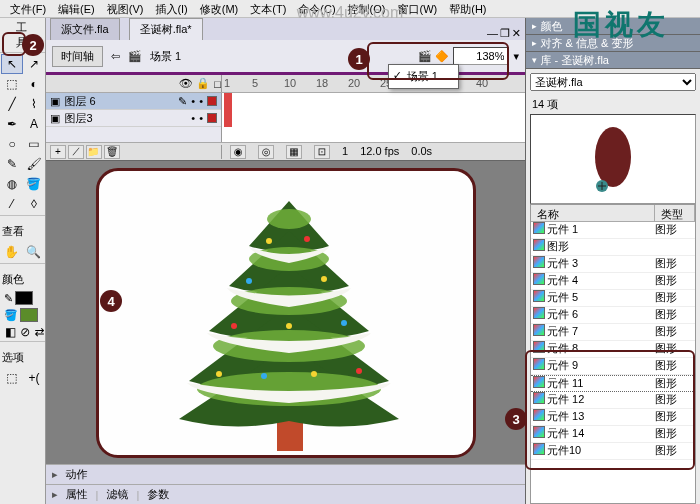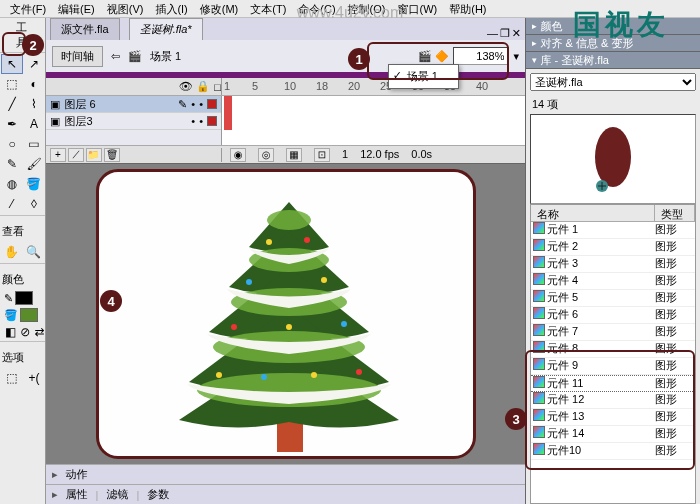--- a/index.html
+++ b/index.html
@@ -12,22 +12,22 @@
 .tools-panel { width: 46px; background: #ebebeb; border-right: 1px solid #999; display: flex; flex-direction: column; }
 .tools-title { font-size: 11px; padding: 2px 16px; border-bottom: 1px solid #c0c0c0; }
 .tool-grid { display: grid; grid-template-columns: 22px 22px; gap: 0; padding: 1px; }
 .tool-btn { width: 22px; height: 20px; border: 1px solid transparent; display: flex; align-items: center; justify-content: center; font-size: 12px; cursor: pointer; }
 .tool-btn.active { background: #d0d8e8; border: 1px solid #6080c0; }
 .section-label { font-size: 11px; padding: 8px 2px 2px; border-top: 1px solid #c0c0c0; }
 .color-well { width: 18px; height: 14px; border: 1px solid #666; display: inline-block; }
 .center { flex: 1; display: flex; flex-direction: column; background: #808080; position: relative; }
 .doc-tabs { background: #d8d8e8; height: 22px; display: flex; align-items: end; padding: 0 4px; gap: 9px; }
 .doc-tab { padding: 3px 10px; background: #c8c8d8; border: 1px solid #999; border-bottom: none; font-size: 11px; }
-.doc-tab.active { background: #e8e8f0; font-style: italic; }
-.scene-bar { background: #e8e8f0; height: 24px; display: flex; align-items: center; padding: 16px 6px; gap: 8px; border-bottom: 6px solid #701a75; }
+.doc-tab.active { background: #e8e8f0; }
+.scene-bar { background: #e8e8f0; height: 24px; display: flex; align-items: center; padding: 16px 6px; gap: 8px; border-bottom: 3px solid #701a75; }
 .zoom-box { margin-left: auto; display: flex; align-items: center; gap: 4px; }
 .zoom-input { width: 56px; height: 18px; border: 1px inset #999; padding: 0 4px; background: #fff; text-align: right; font-size: 11px; }
 .scene-dropdown { position: absolute; right: 66px; top: 46px; background: #fff; border: 1px solid #666; box-shadow: 2px 2px 4px rgba(0,0,0,0.3); padding: 2px; z-index: 50; }
 .scene-dropdown-item { padding: 2px 18px 2px 16px; position: relative; }
 .scene-dropdown-item::before { content: "✓"; position: absolute; left: 2px; }
 .timeline-btn { border: 1px solid #999; padding: 2px 8px; background: #e0e0e0; font-size: 11px; }
 .timeline-area { background: #e8e8f0; height: 86px; border-bottom: 1px solid #666; display: flex; flex-direction: column; }
 .ruler { height: 18px; background: #e0e0e0; display: flex; border-bottom: 1px solid #aaa; }
 .ruler-left { width: 176px; border-right: 1px solid #999; display: flex; align-items: center; padding-left: 6px; gap: 4px; }
 .ruler-ticks { flex: 1; position: relative; font-size: 9px; color: #555; }
@@ -318,21 +318,20 @@
         <div class="lib-th-cell">类型</div>
       </div>
       <div id="lib-rows">
           <div class="lib-row">
             <span class="ic"><span class="sym-icon"></span></span>
             <span class="nm">元件 1</span>
             <span class="tp">图形</span>
           </div>
           <div class="lib-row">
             <span class="ic"><span class="sym-icon"></span></span>
-            <span class="nm">元件 2</span>
             <span class="tp">图形</span>
           </div>
           <div class="lib-row">
             <span class="ic"><span class="sym-icon"></span></span>
             <span class="nm">元件 3</span>
             <span class="tp">图形</span>
           </div>
           <div class="lib-row">
             <span class="ic"><span class="sym-icon"></span></span>
             <span class="nm">元件 4</span>

